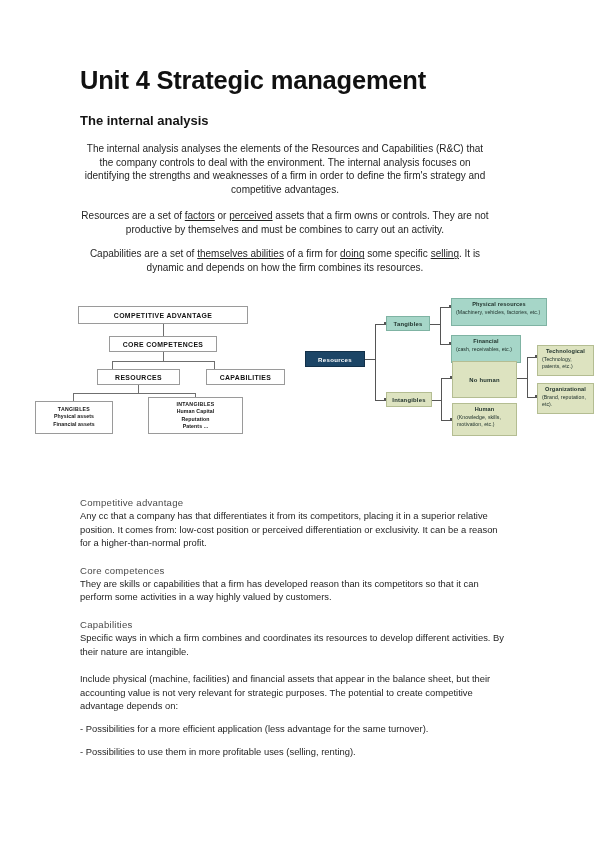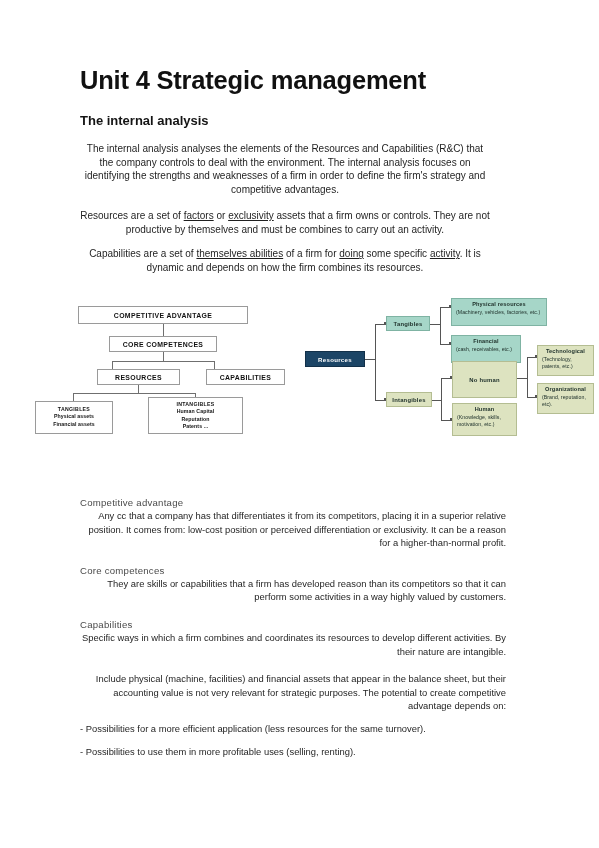--- a/index.html
+++ b/index.html
@@ -61,21 +61,20 @@
     line-height: 13px;
     color: #4b4b4b;
     letter-spacing: 0.25px;
     margin: 0;
   }
   .def-body {
     font-size: 9.4px;
     line-height: 13.6px;
     margin: 0;
     color: #1f1f1f;
-    text-align: right;
   }
   .bullet-line {
     font-size: 9.4px;
     line-height: 13.6px;
     margin: 9px 0 0 0;
     color: #1f1f1f;
   }
 
   
   .figure {
@@ -148,23 +147,23 @@
 <div class="page">
 
   <div class="content">
 
     <h1 class="doc-title">Unit 4 Strategic management</h1>
 
     <h2 class="section-title">The internal analysis</h2>
 
     <p class="body">The internal analysis analyses the elements of the Resources and Capabilities (R&amp;C) that the company controls to deal with the environment. The internal analysis focuses on identifying the strengths and weaknesses of a firm in order to define the firm's strategy and competitive advantages.</p>
 
-    <p class="body"><span>Resources</span><span> are a set of </span><span class="u">factors</span><span> or </span><span class="u">exclusivity</span><span> assets that a firm owns or controls. They are not productive by themselves and must be combines to carry out an activity.</span></p>
-
-    <p class="body tight"><span>Capabilities</span><span> are a set of </span><span class="u">themselves abilities</span><span> of a firm for </span><span class="u">doing</span><span> some specific </span><span class="u">activity</span><span>. It is dynamic and depends on how the firm combines its resources.</span></p>
+    <p class="body"><span>Resources</span><span> are a set of </span><span class="u">factors</span><span> or </span><span class="u">perceived</span><span> assets that a firm owns or controls. They are not productive by themselves and must be combines to carry out an activity.</span></p>
+
+    <p class="body tight"><span>Capabilities</span><span> are a set of </span><span class="u">themselves abilities</span><span> of a firm for </span><span class="u">doing</span><span> some specific </span><span class="u">selling</span><span>. It is dynamic and depends on how the firm combines its resources.</span></p>
 
   </div>
 
   <div class="figure">
 
     <svg width="599" height="165" viewBox="0 0 599 165">
       <g stroke="#6f6f6f" stroke-width="1" fill="none" shape-rendering="crispEdges">
 
         <line x1="163" y1="34" x2="163" y2="46"></line>
         <line x1="163" y1="62" x2="163" y2="71"></line>
@@ -294,19 +293,19 @@
       <p class="def-body">They are skills or capabilities that a firm has developed reason than its competitors so that it can perform some activities in a way highly valued by customers.</p>
     </div>
 
     <div class="def-block">
       <p class="def-head">Capabilities</p>
       <p class="def-body">Specific ways in which a firm combines and coordinates its resources to develop different activities. By their nature are intangible.</p>
     </div>
 
     <div class="def-block">
       <p class="def-body">Include physical (machine, facilities) and financial assets that appear in the balance sheet, but their accounting value is not very relevant for strategic purposes. The potential to create competitive advantage depends on:</p>
-      <p class="bullet-line">- Possibilities for a more efficient application (less resources for the same turnover).</p>
+      <p class="bullet-line">- Possibilities for a more efficient application (less advantage for the same turnover).</p>
       <p class="bullet-line">- Possibilities to use them in more profitable uses (selling, renting).</p>
     </div>
 
   </div>
 
 </div>
 
 </body></html>

